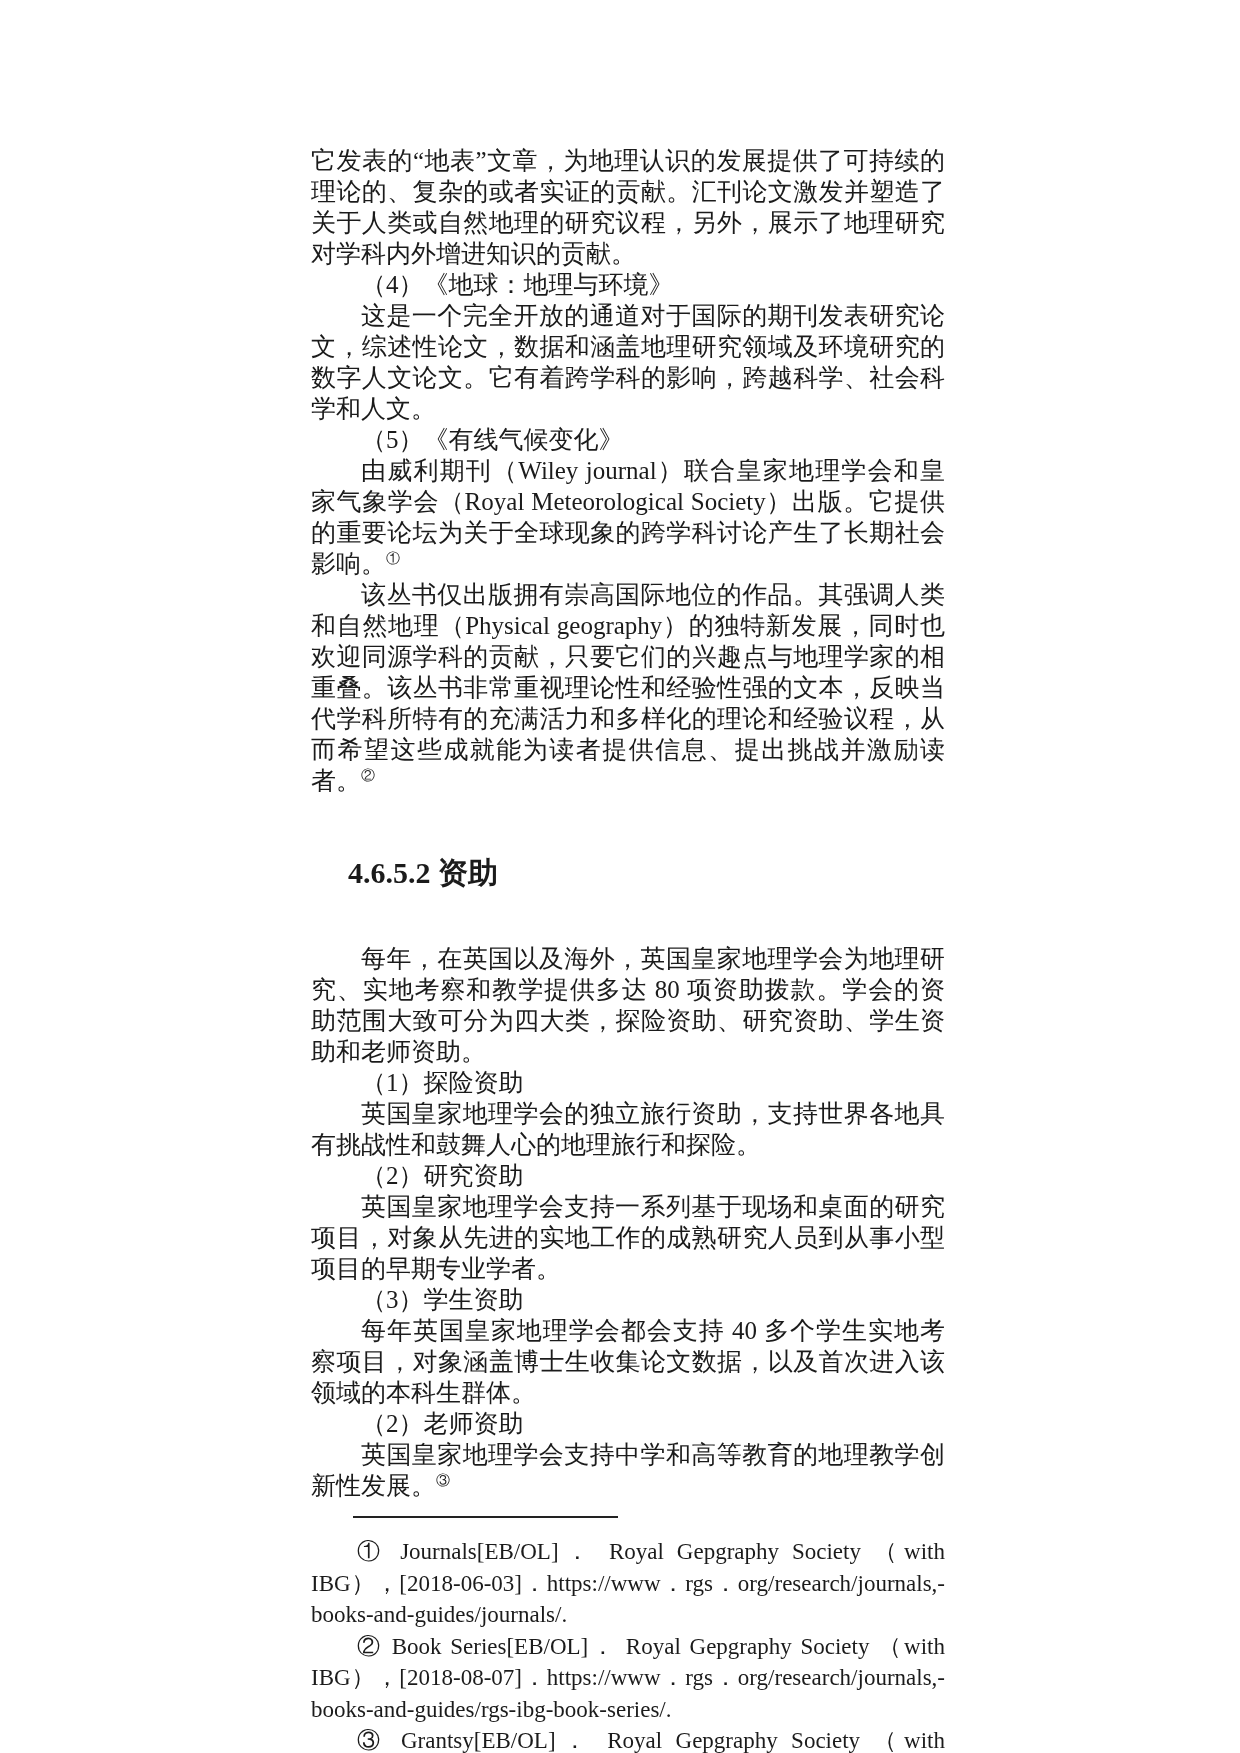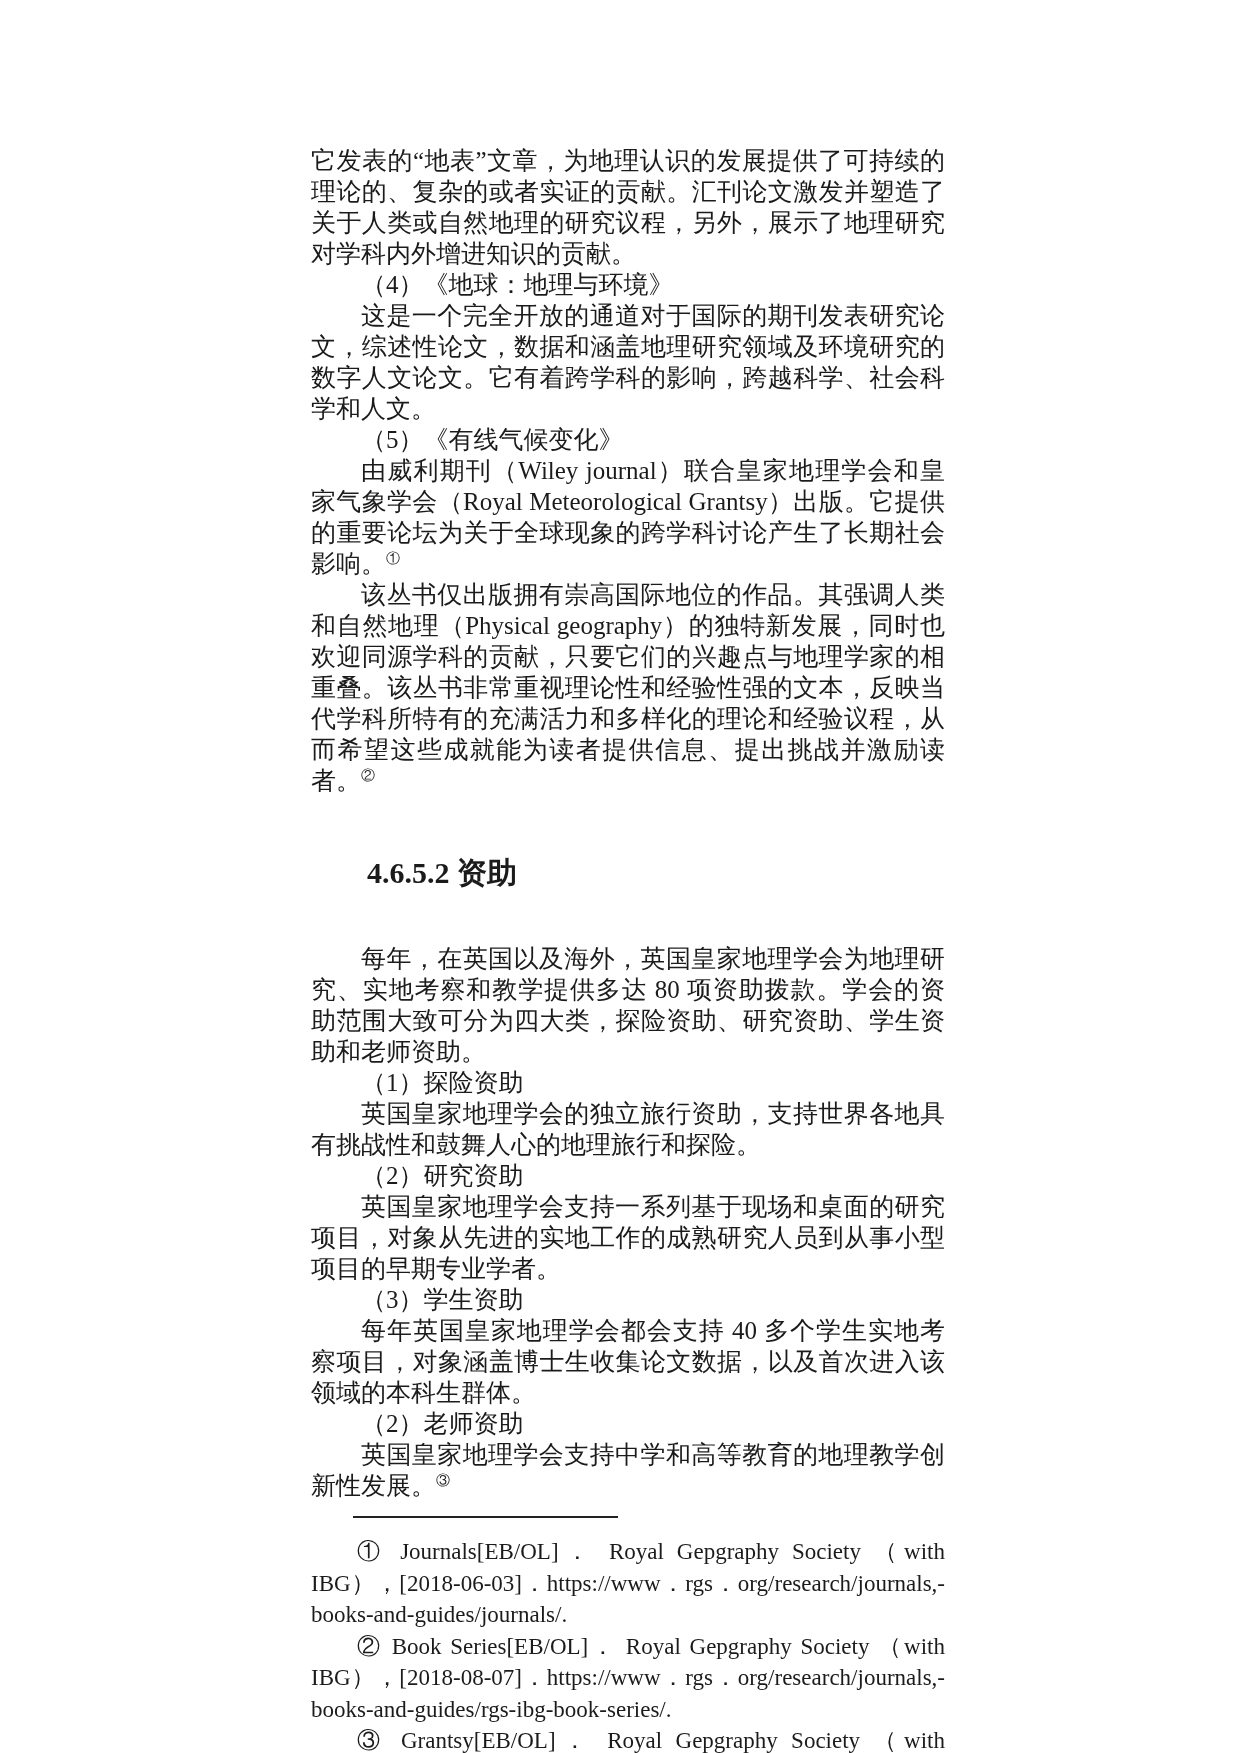--- a/index.html
+++ b/index.html
@@ -25,21 +25,21 @@
   .para.noindent { text-indent: 0; }
   .fnref {
     font-size: 14px;
     line-height: 0;
     vertical-align: super;
   }
   .section-heading {
     font-size: 30px;
     line-height: 40px;
     font-weight: bold;
-    margin: 57px 0 50px 56px;
+    margin: 57px 0 50px 37px;
   }
   .footnote-sep {
     width: 265px;
     height: 0;
     border: none;
     border-top: 2px solid #222222;
     margin: 15px 0 0 42px;
   }
   .footnotes { margin-top: 18px; }
   .fn {
@@ -59,21 +59,21 @@
 </style>
 </head>
 <body>
 
 <div class="page">
 
   <p class="para noindent"><span>它发表的“地表”文章，为地理认识的发展提供了可持续的理论的、复杂的或者实证的贡献。汇刊论文激发并塑造了关于人类或自然地理的研究议程，另外，展示了地理研究对学科内外增进知识的贡献。</span></p>
   <p class="para"><span>（4）《地球：地理与环境》</span></p>
   <p class="para"><span>这是一个完全开放的通道对于国际的期刊发表研究论文，综述性论文，数据和涵盖地理研究领域及环境研究的数字人文论文。它有着跨学科的影响，跨越科学、社会科学和人文。</span></p>
   <p class="para"><span>（5）《有线气候变化》</span></p>
-  <p class="para"><span>由威利期刊（Wiley journal）联合皇家地理学会和皇家气象学会（Royal Meteorological Grantsy）出版。它提供的重要论坛为关于全球现象的跨学科讨论产生了长期社会影响。</span><sup class="fnref">①</sup></p>
+  <p class="para"><span>由威利期刊（Wiley journal）联合皇家地理学会和皇家气象学会（Royal Meteorological Society）出版。它提供的重要论坛为关于全球现象的跨学科讨论产生了长期社会影响。</span><sup class="fnref">①</sup></p>
   <p class="para"><span>该丛书仅出版拥有崇高国际地位的作品。其强调人类和自然地理（Physical geography）的独特新发展，同时也欢迎同源学科的贡献，只要它们的兴趣点与地理学家的相重叠。该丛书非常重视理论性和经验性强的文本，反映当代学科所特有的充满活力和多样化的理论和经验议程，从而希望这些成就能为读者提供信息、提出挑战并激励读者。</span><sup class="fnref">②</sup></p>
 
   <h2 class="section-heading">4.6.5.2 资助</h2>
 
   <p class="para"><span>每年，在英国以及海外，英国皇家地理学会为地理研究、实地考察和教学提供多达 80 项资助拨款。学会的资助范围大致可分为四大类，探险资助、研究资助、学生资助和老师资助。</span></p>
   <p class="para"><span>（1）探险资助</span></p>
   <p class="para"><span>英国皇家地理学会的独立旅行资助，支持世界各地具有挑战性和鼓舞人心的地理旅行和探险。</span></p>
   <p class="para"><span>（2）研究资助</span></p>
   <p class="para"><span>英国皇家地理学会支持一系列基于现场和桌面的研究项目，对象从先进的实地工作的成熟研究人员到从事小型项目的早期专业学者。</span></p>
   <p class="para"><span>（3）学生资助</span></p>

